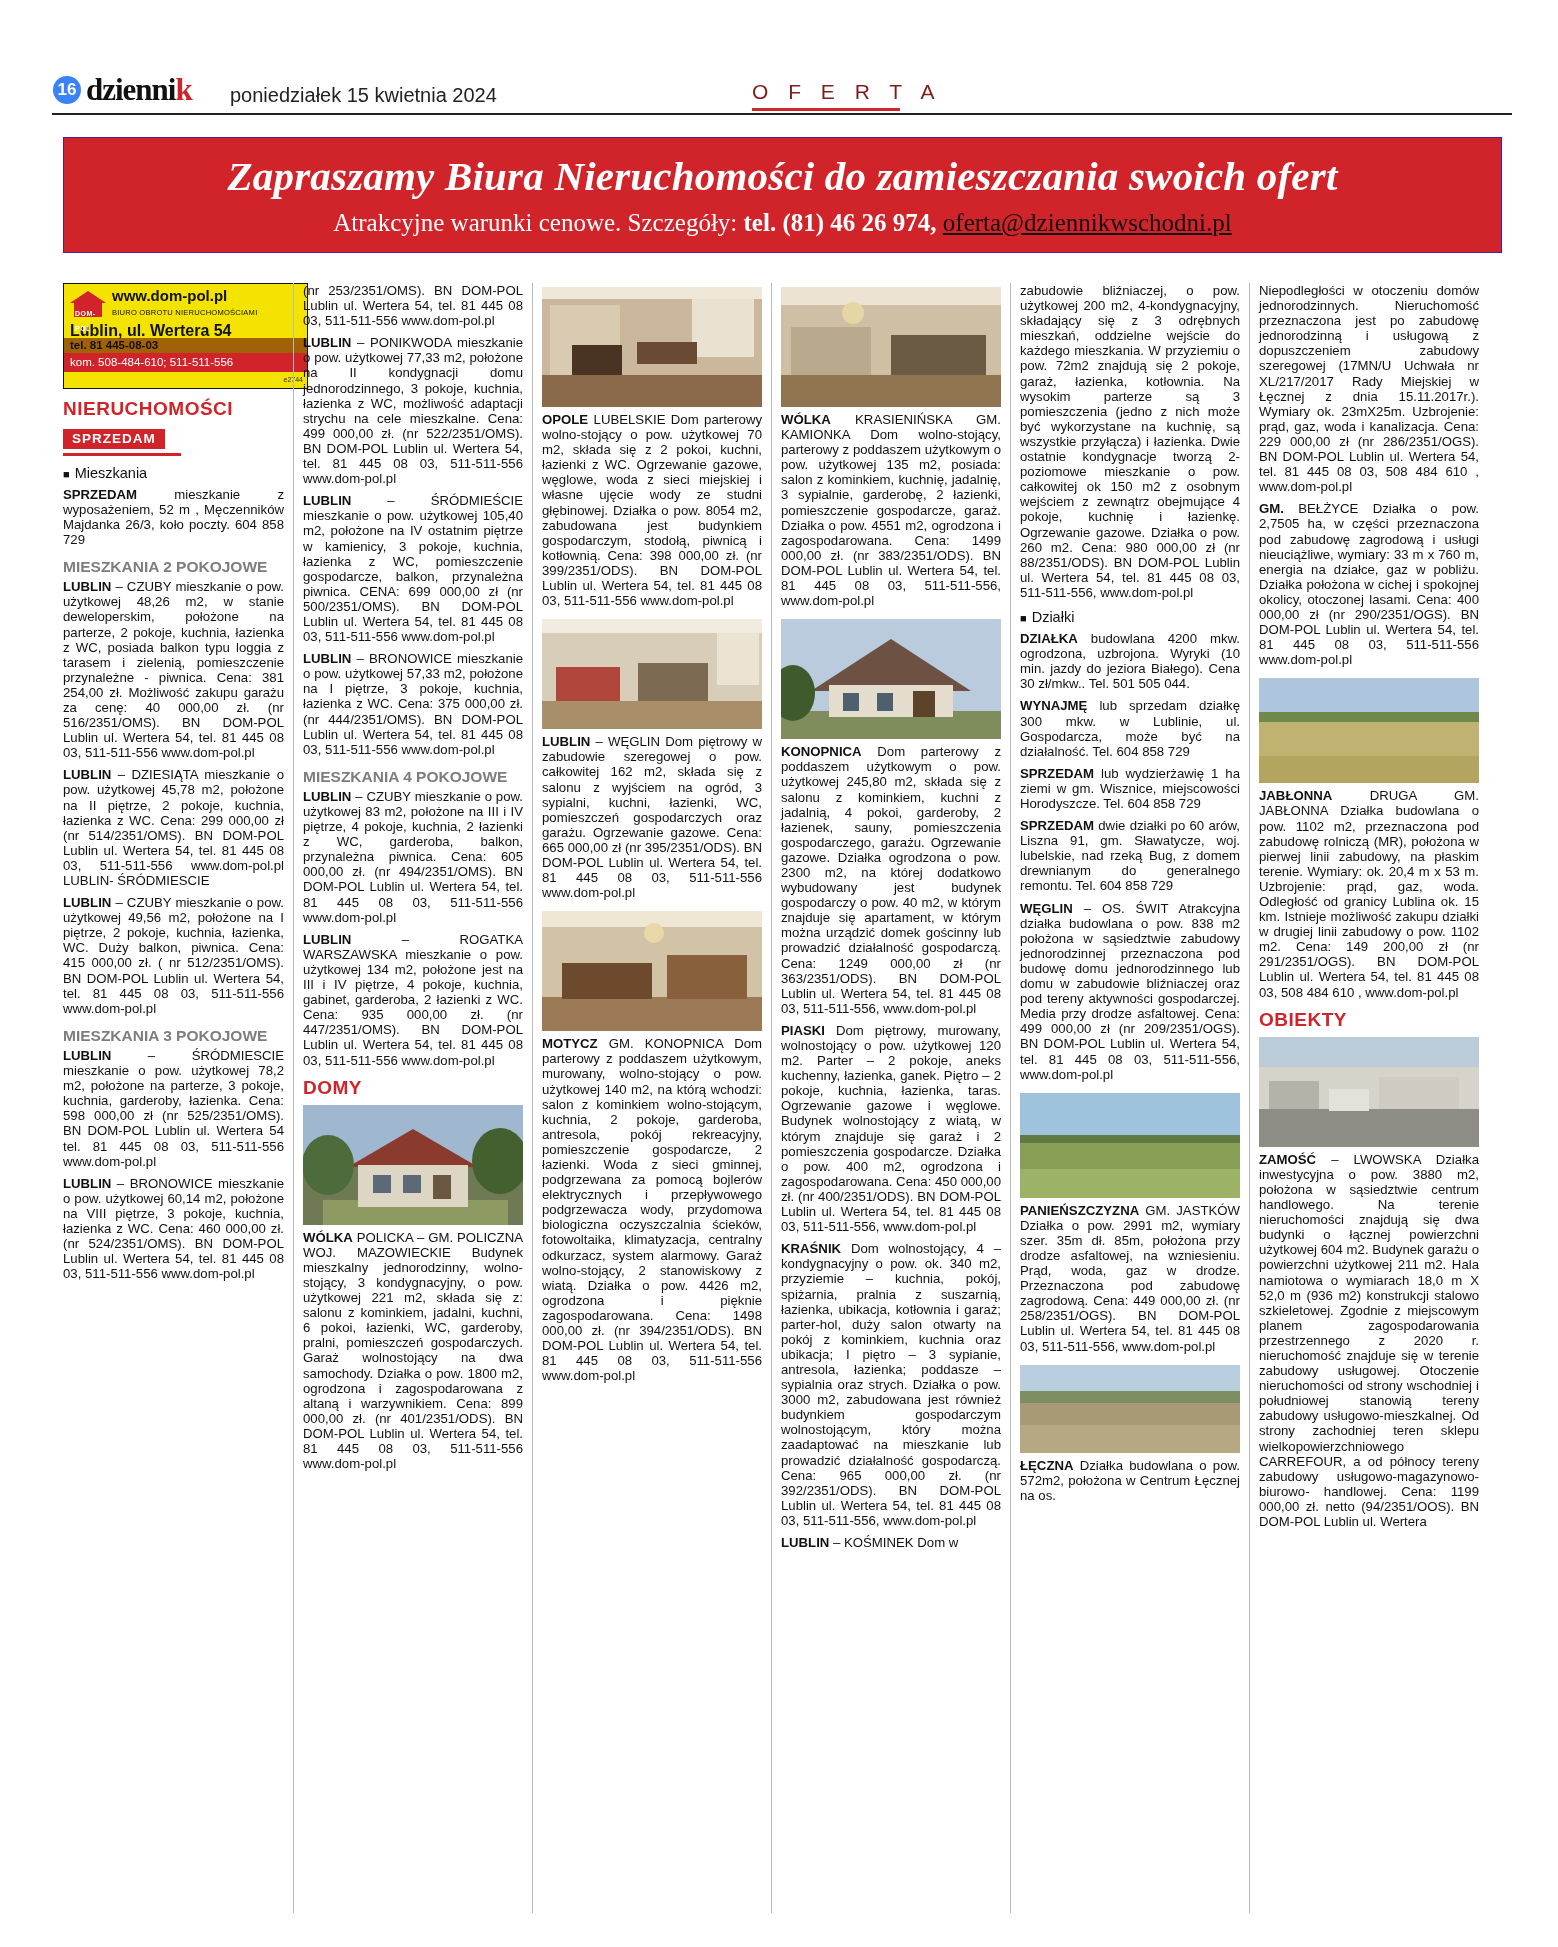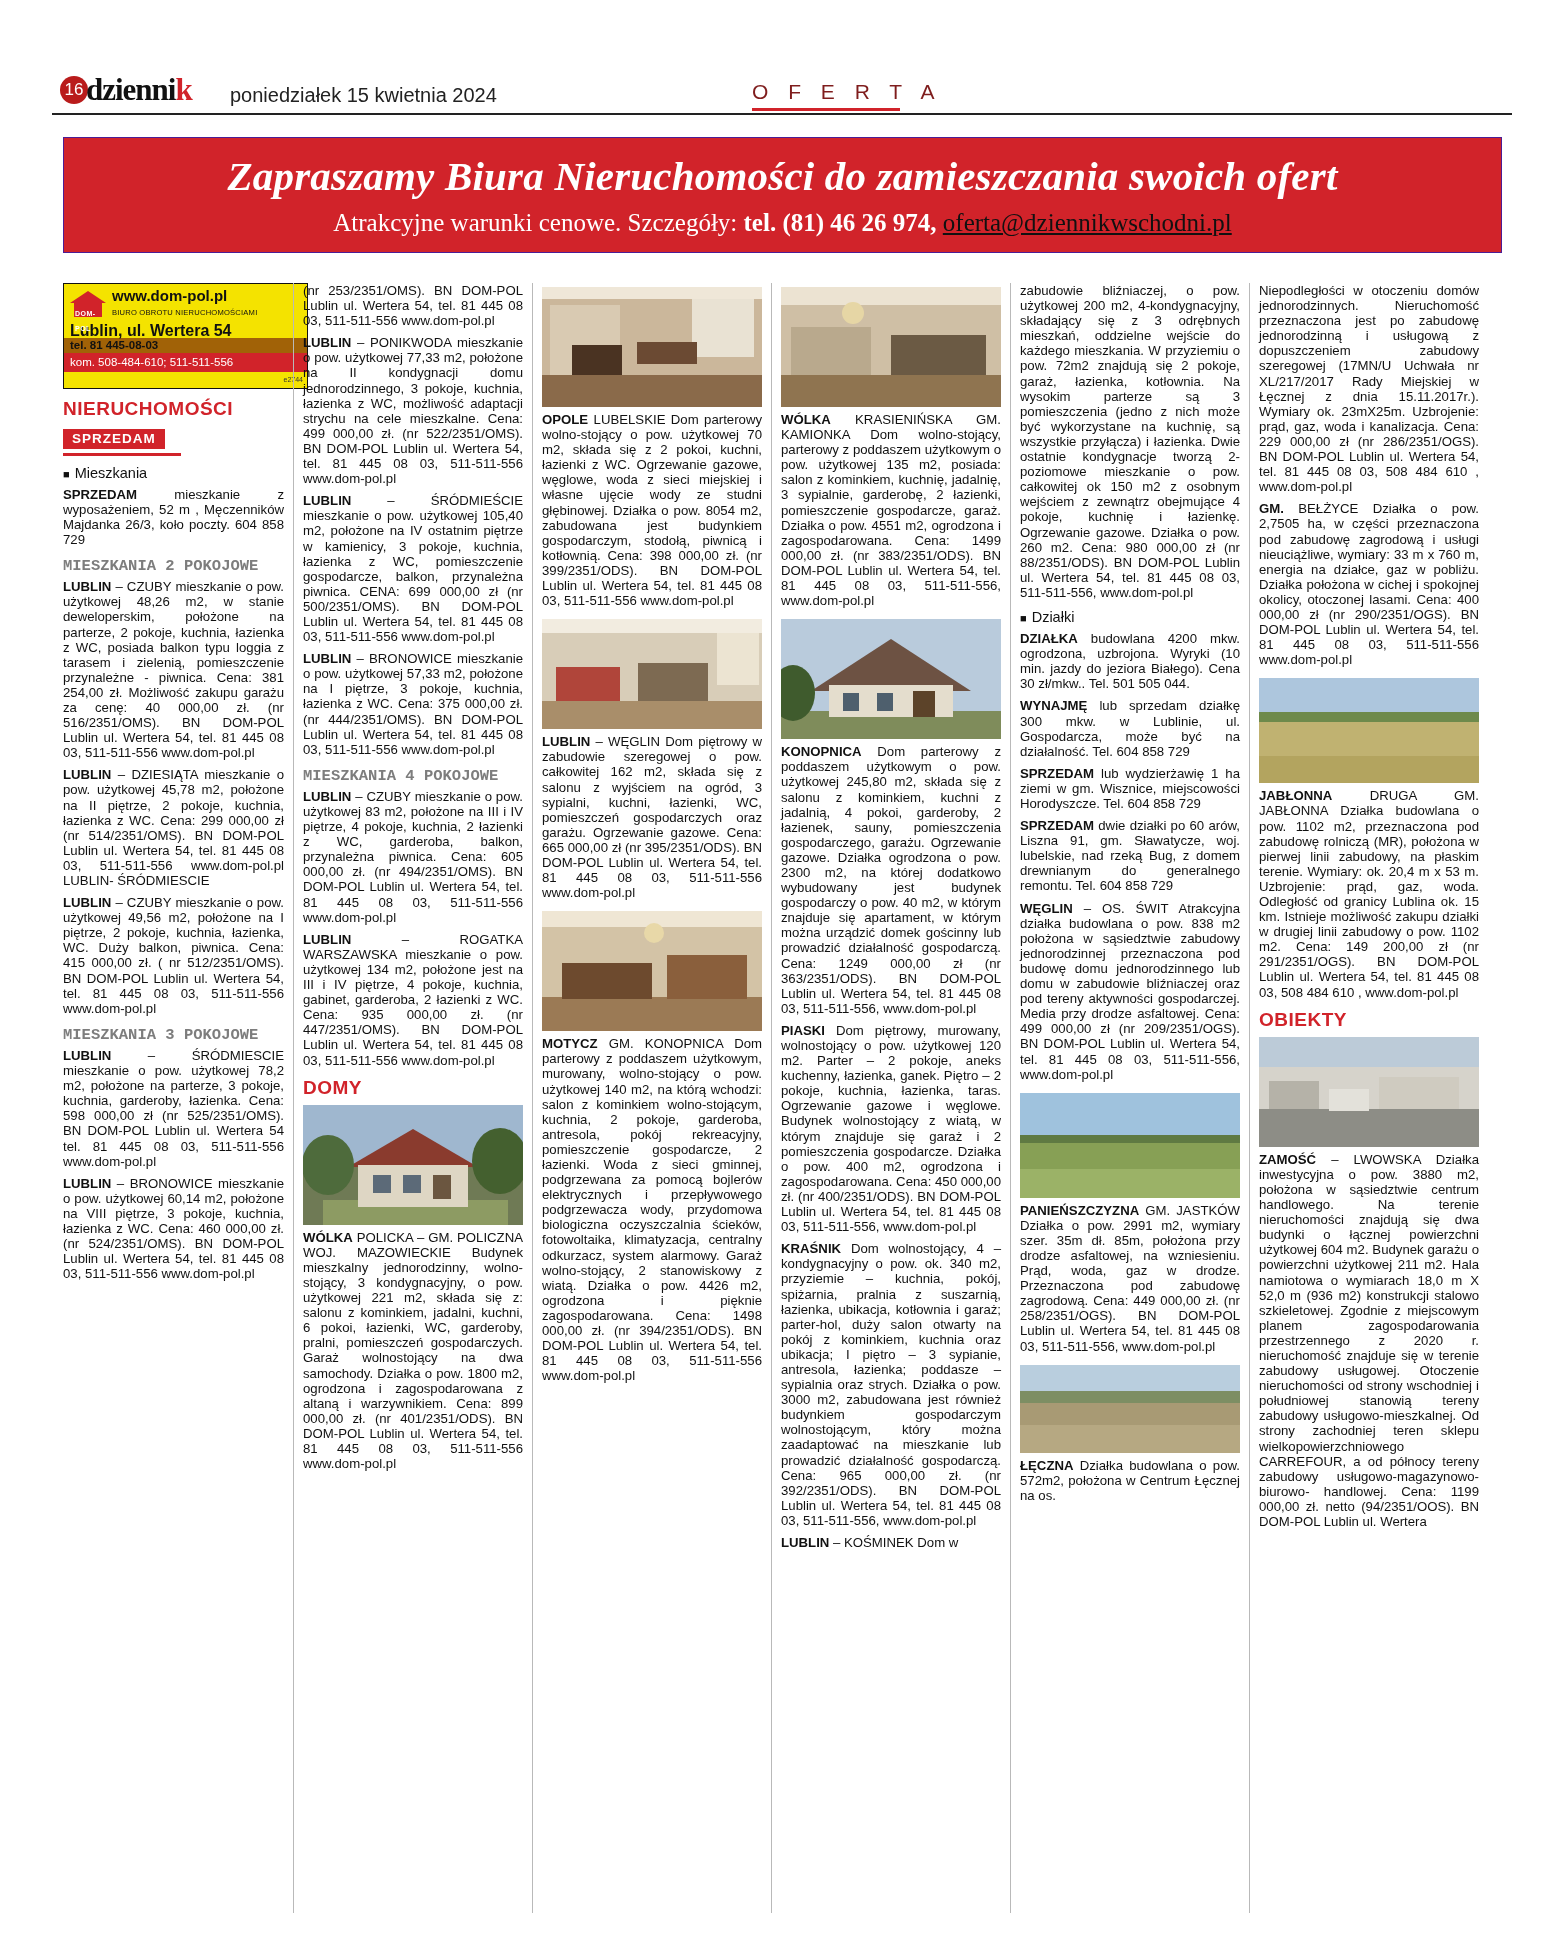--- a/index.html
+++ b/index.html
@@ -8,22 +8,22 @@
     background:#ffffff;
     font-family:"Liberation Sans", sans-serif;
     color:#111;
     -webkit-font-smoothing:antialiased;
   }
   .page{position:relative;width:1558px;height:1947px;overflow:hidden;}
 
   
   .masthead{position:absolute;left:52px;top:72px;width:1460px;height:40px;}
   .pagenum{
-    position:absolute;left:8px;top:4px;width:28px;height:28px;border-radius:50%;
-    background:#b91c1c;color:#fff;font-weight:normal;font-size:17px;
+    position:absolute;left:1px;top:4px;width:28px;height:28px;border-radius:50%;
+    background:#3b82f6;color:#fff;font-weight:bold;font-size:17px;
     display:flex;align-items:center;justify-content:center;
   }
   .logoword{
     position:absolute;left:34px;top:0px;font-family:"Liberation Serif",serif;
     font-weight:bold;font-size:31px;letter-spacing:-1px;color:#111;
   }
   .logoword .dot{color:#d1232a;}
   .masthead-date{
     position:absolute;left:178px;top:12px;font-size:20px;color:#222;
   }
@@ -62,21 +62,21 @@
 
   .col p{margin:0 0 7px 0;}
   b{font-weight:bold;}
 
   
   .h-red{
     color:#d1232a;font-weight:bold;font-size:19px;letter-spacing:.5px;
     margin:12px 0 6px 0;text-align:left;
   }
   .h-gray{
-    color:#7d7d7d;font-weight:bold;font-size:15.5px;margin:12px 0 5px 0;text-align:left;font-family:Liberation Mono, monospace;
+    color:#7d7d7d;font-weight:bold;font-size:15.5px;margin:12px 0 5px 0;text-align:left;
   }
   .h-blackbox{
     display:inline-block;background:#d1232a;color:#fff;font-weight:bold;font-size:13.5px;
     padding:2px 9px 3px 9px;letter-spacing:1px;margin:6px 0 8px 0;
   }
   .h-bullet{
     font-weight:normal;font-size:14.5px;margin:10px 0 5px 0;text-align:left;
   }
   .h-bullet:before{content:"\25A0";font-size:11px;margin-right:5px;}
   .underline-red{height:3px;background:#d1232a;width:118px;margin:-4px 0 8px 0;}

